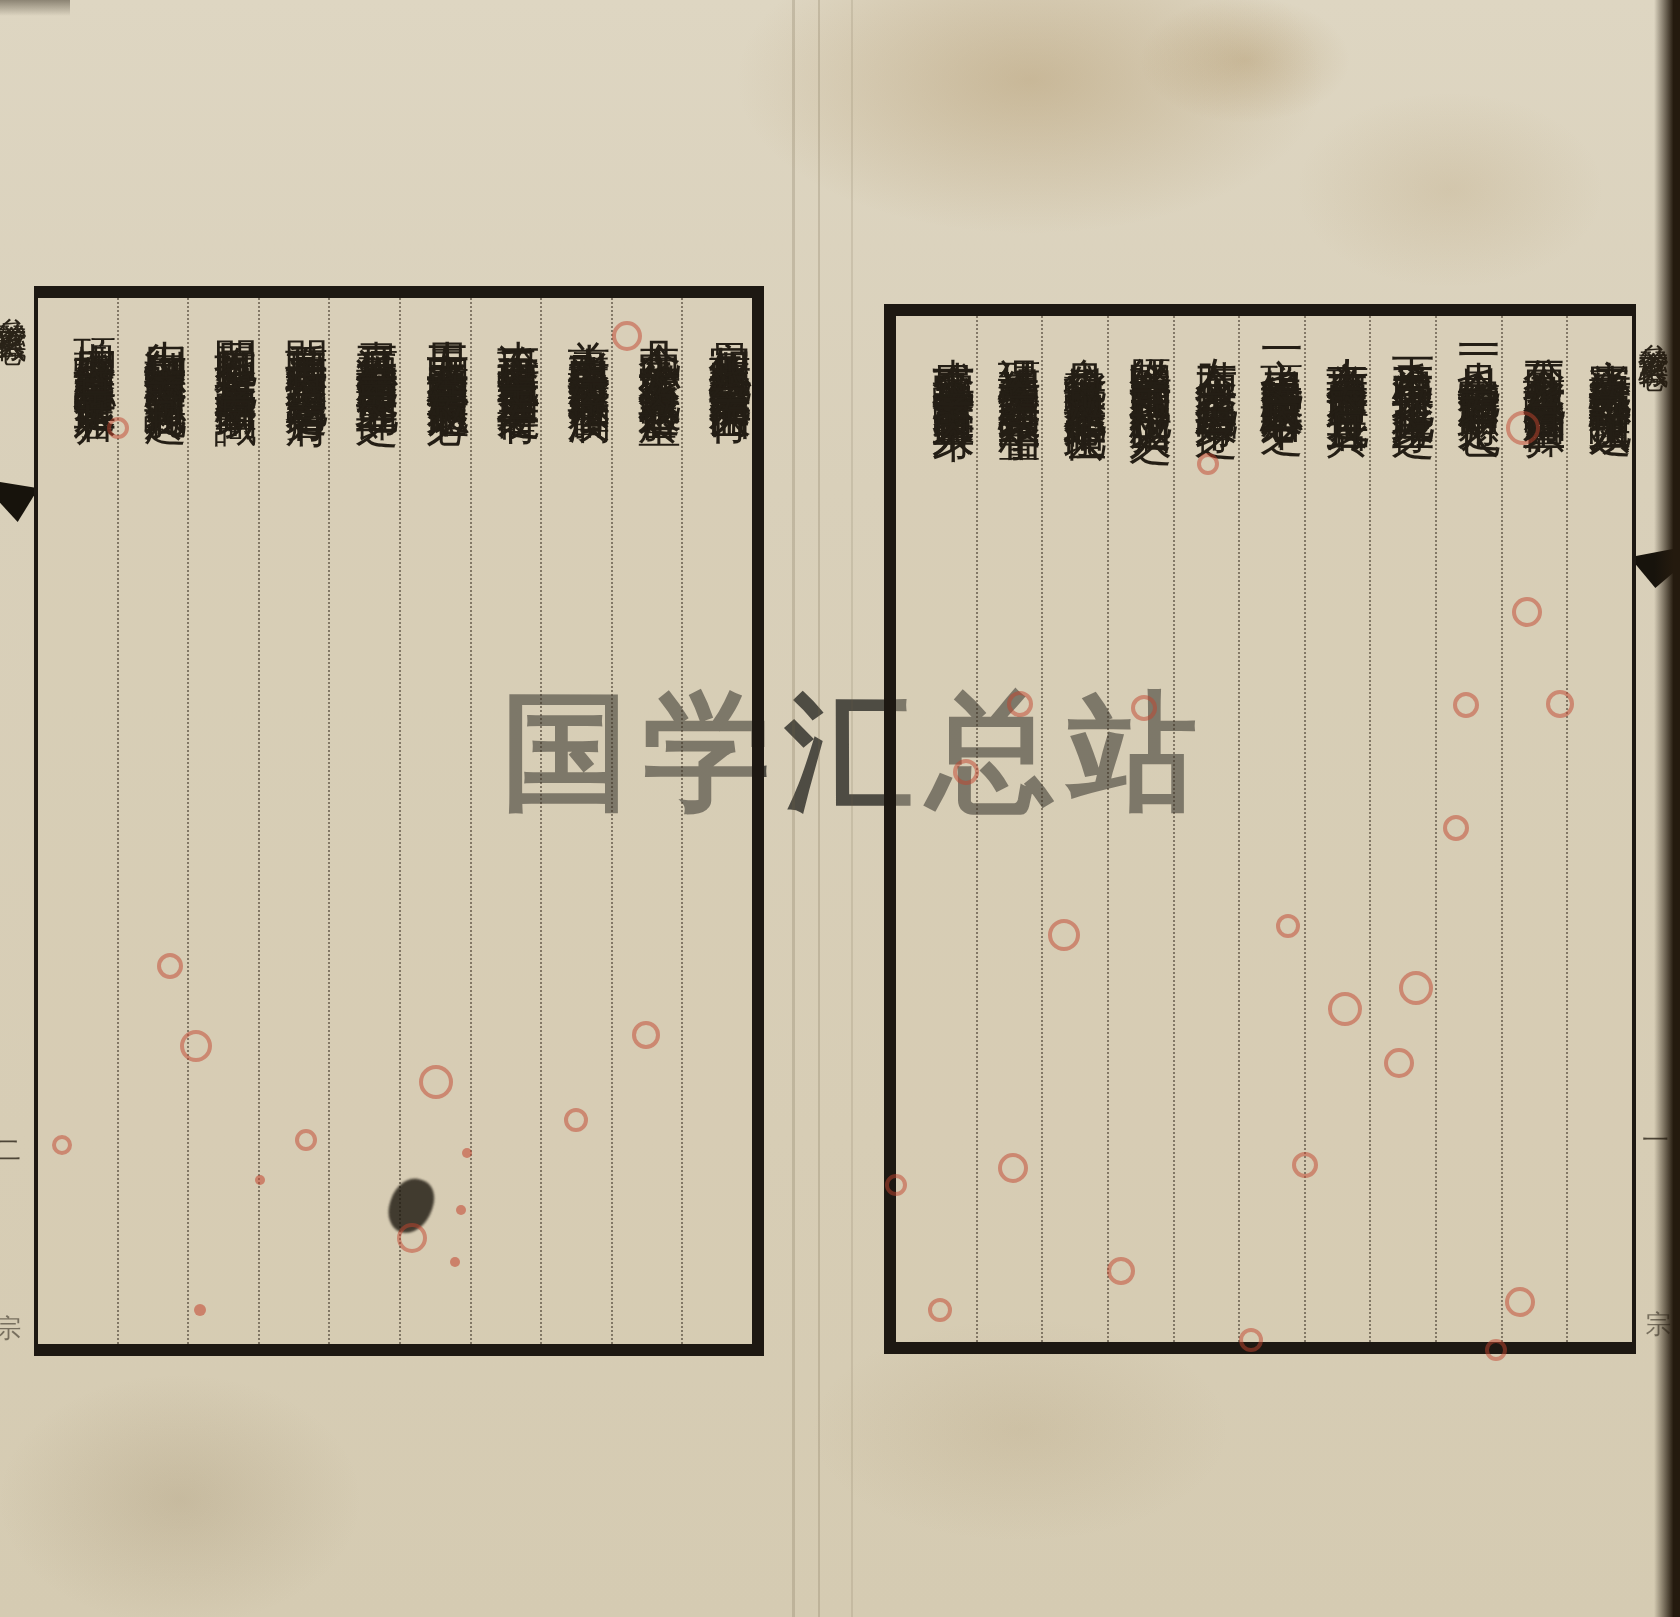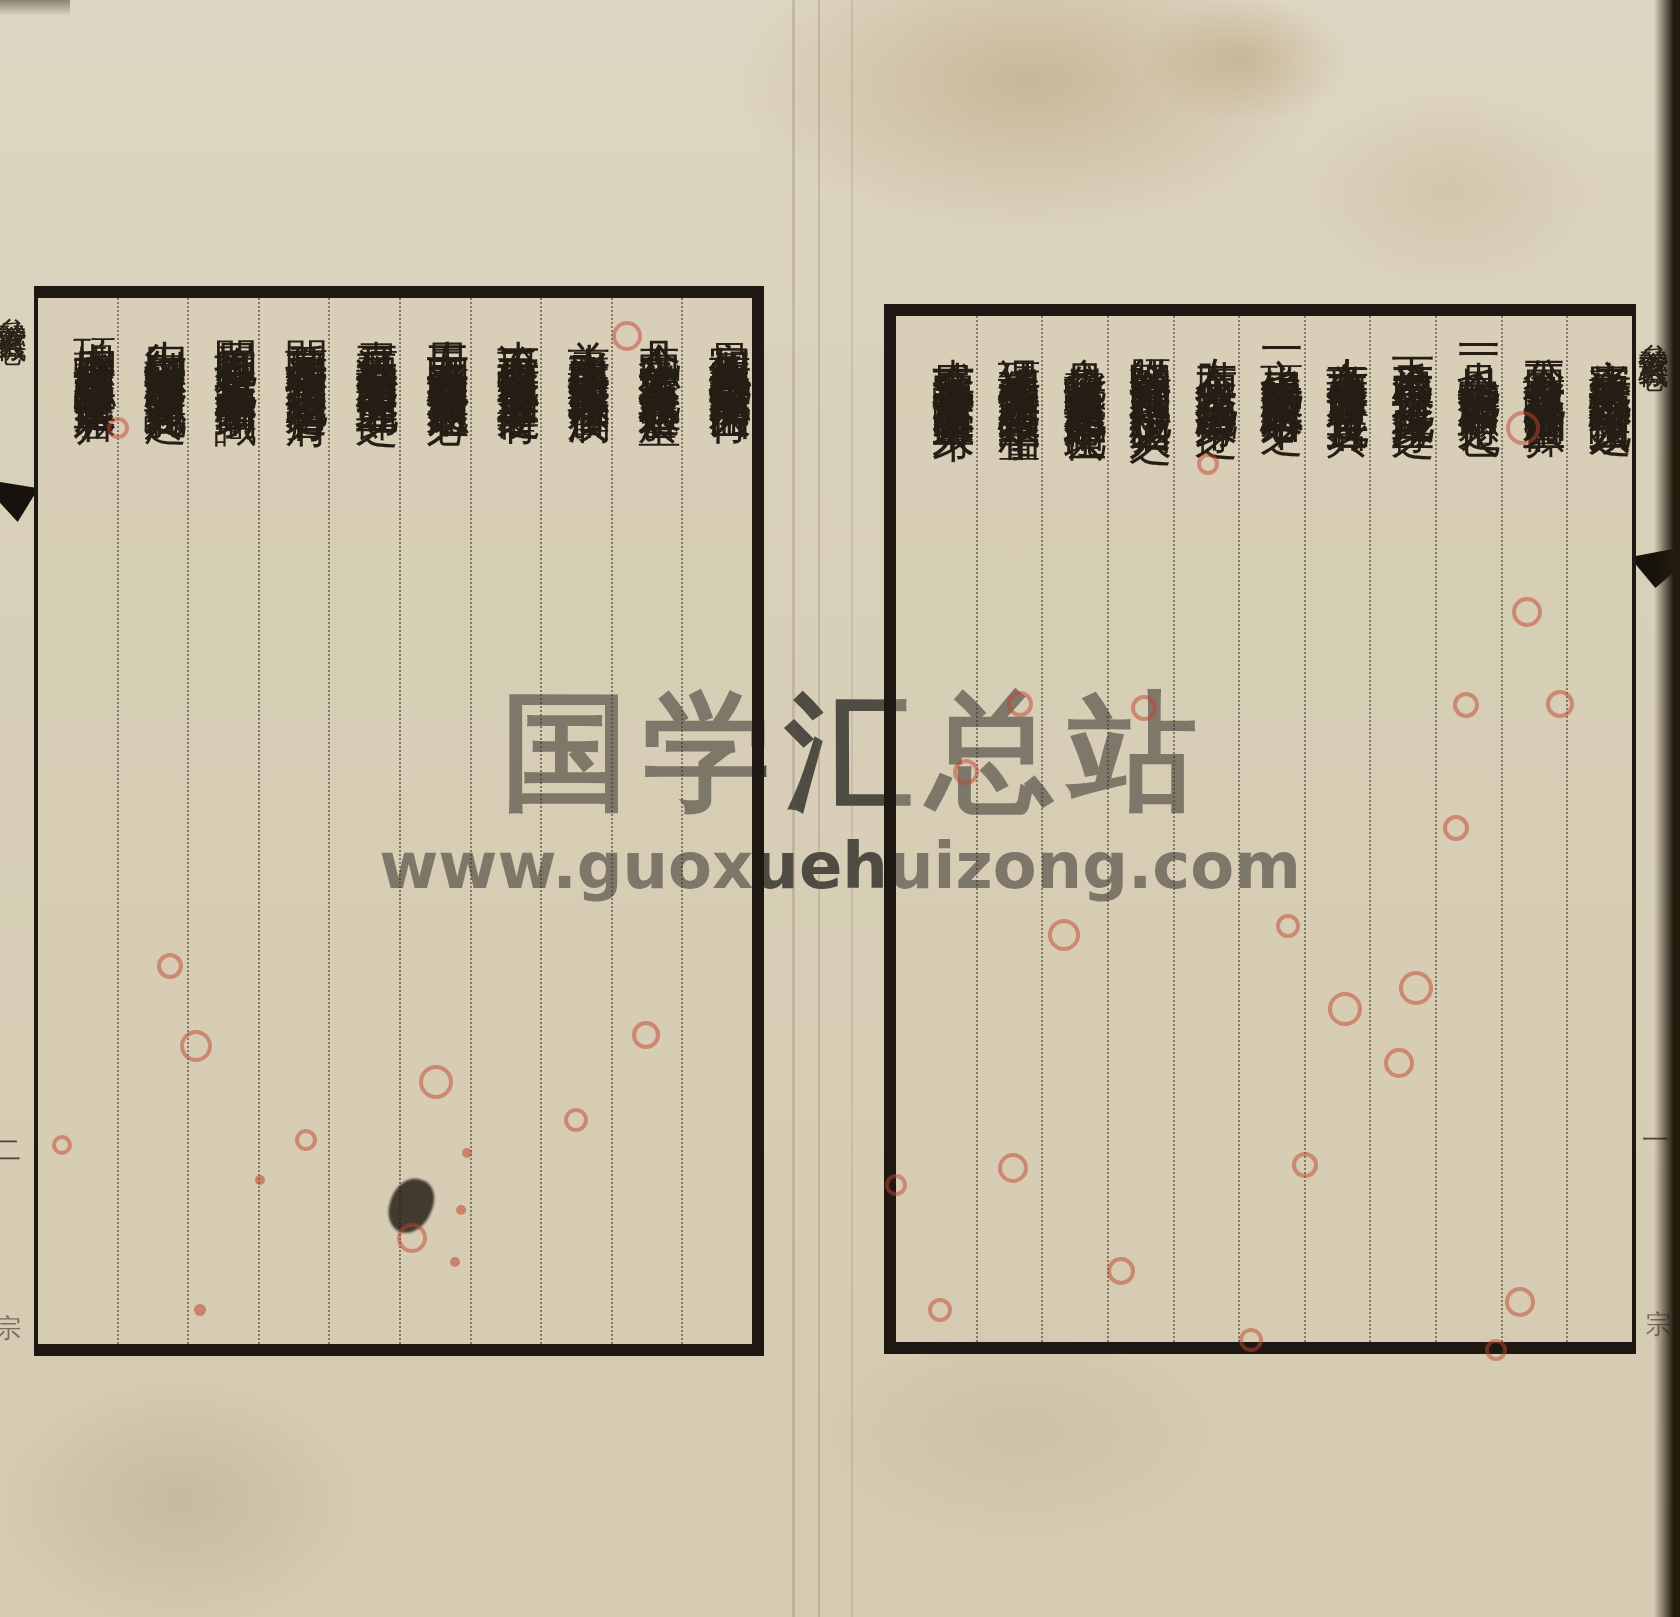--- a/index.html
+++ b/index.html
@@ -69,21 +69,20 @@
   .ink-smudge{position:absolute; left:390px; top:1178px; width:42px; height:56px;
     background:rgba(28,22,14,.8); border-radius:50% 40% 55% 45%; transform:rotate(18deg);
     filter:blur(1px);}
 </style>
 </head>
 <body>
 
 <div id="scan">
 
   <div class="wm-big">国学汇总站</div>
-  <div class="wm-url">www.guoxuehuizong.com</div>
 
   <div class="crease c1"></div>
   <div class="crease c2"></div>
   <div class="crease c3"></div>
 
   <div class="page" id="right-page">
     <div class="cols">
       <div class="col">字者龍之終始也何以言終始个不可離也人之頭頂</div>
       <div class="col">分兩耳个之丿乀也頂有脊隆然從腦骨貫額至鼻</div>
       <div class="col">一也是一个字也額分兩眉而顴而頰个之丿乀也</div>

